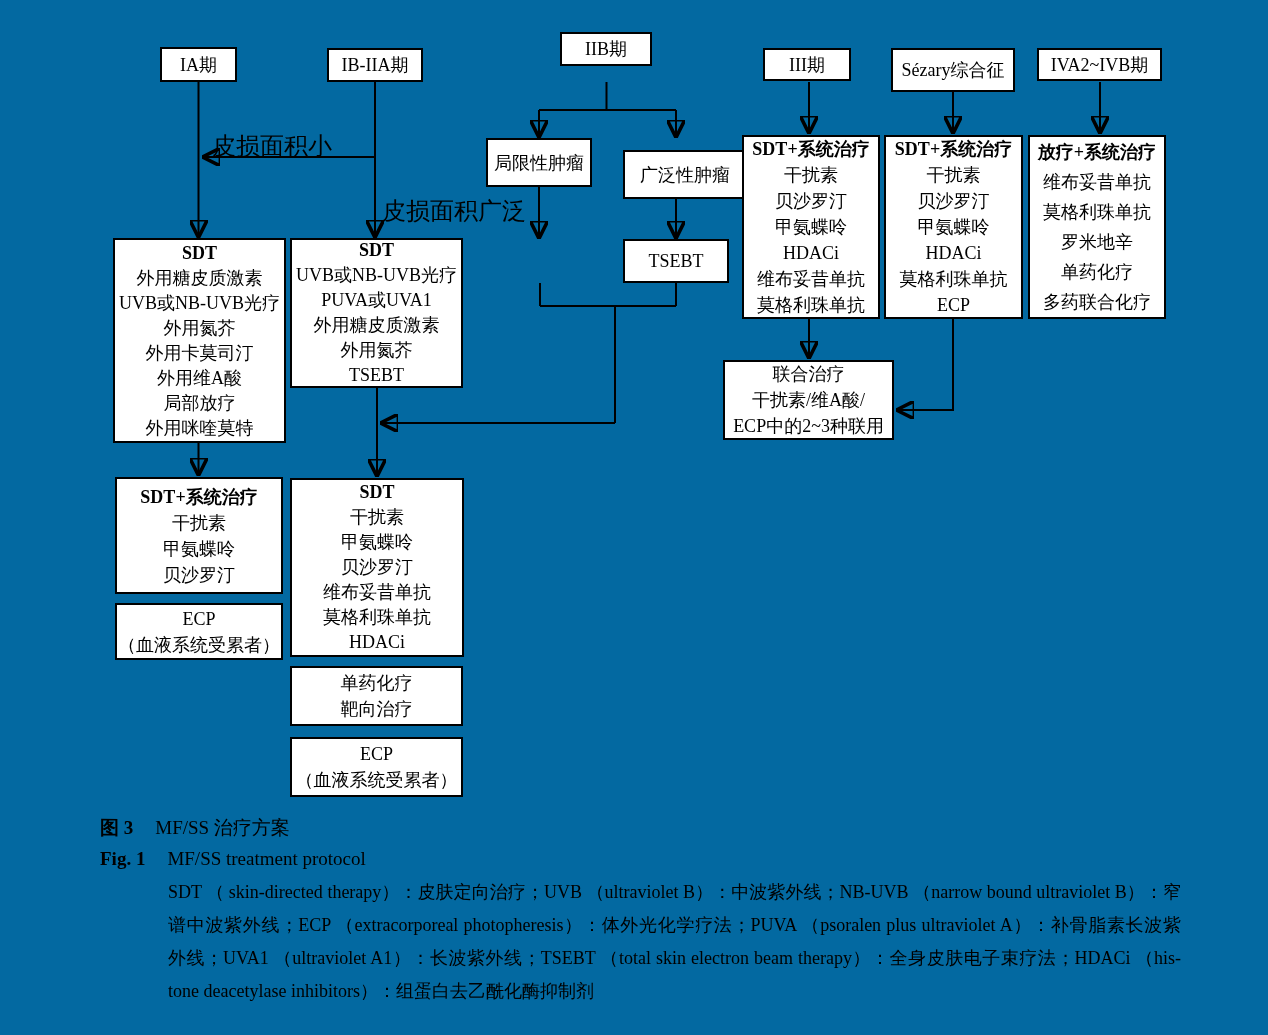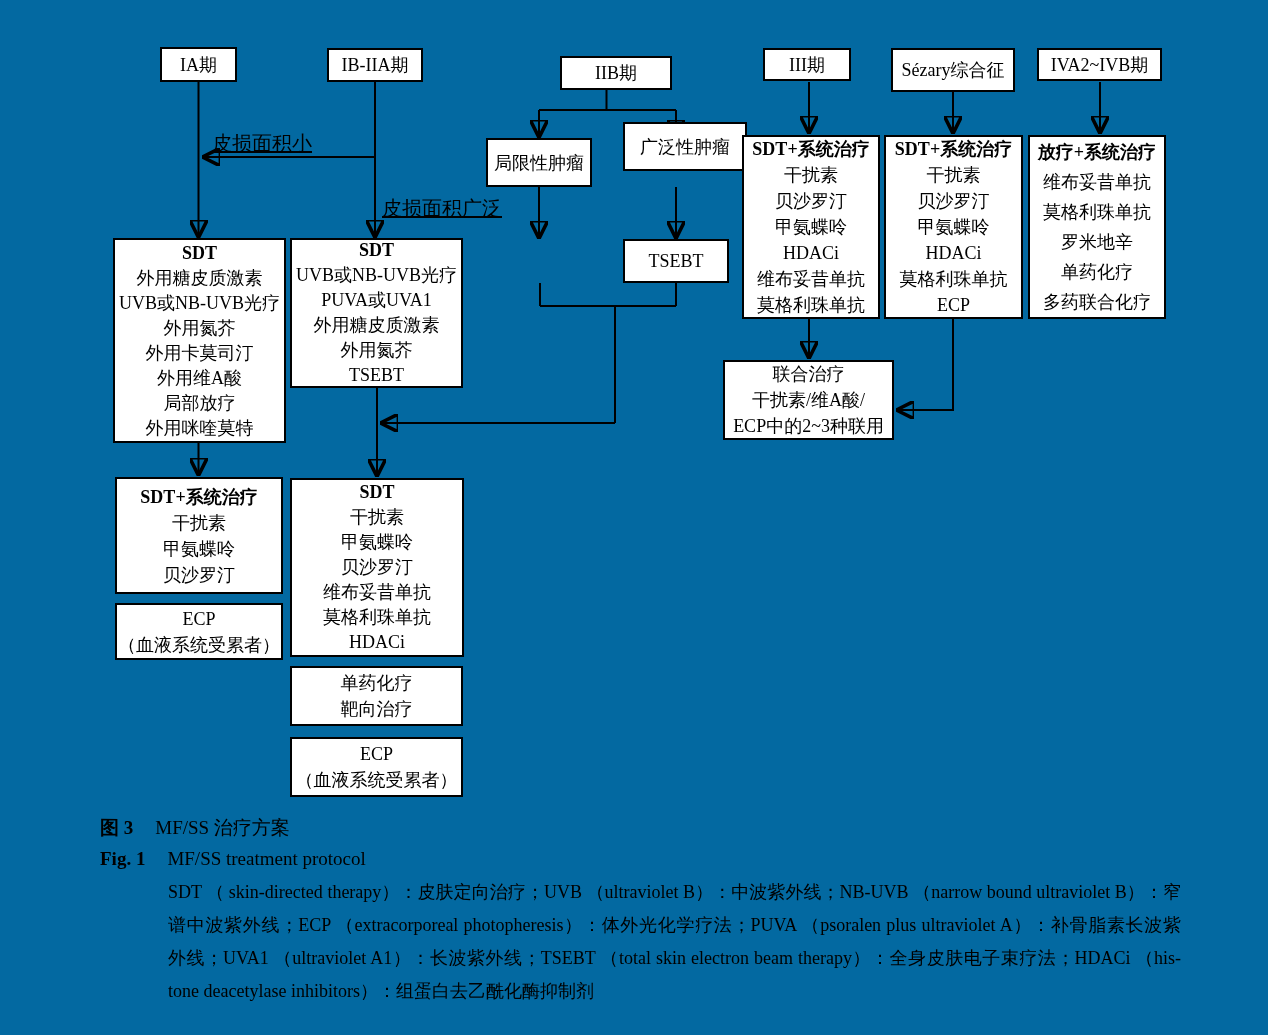--- a/index.html
+++ b/index.html
@@ -9,21 +9,21 @@
   }
   .edges{position:absolute;left:0;top:0;width:1268px;height:1035px;}
   .edges path{stroke:#000;stroke-width:2;fill:none;}
   .box{
     position:absolute;box-sizing:border-box;border:2px solid #000;background:#fff;
     display:flex;flex-direction:column;justify-content:center;align-items:center;
     text-align:center;font-size:18px;line-height:26px;
   }
   .stage{flex-direction:row;}
   .t{font-weight:bold;}
-  .edge-label{position:absolute;font-size:20px;white-space:nowrap;text-decoration:underline;}
+  .edge-label{position:absolute;font-size:24px;white-space:nowrap;}
   .caption{position:absolute;font-size:19px;white-space:nowrap;}
   .caption .lbl{font-weight:bold;margin-right:22px;}
   .notes{position:absolute;left:168px;top:876px;width:1013px;font-size:18px;}
   .note-line{line-height:33px;text-align:justify;text-align-last:justify;}
   .note-line.last{text-align:center;text-align-last:left;}
 </style>
 </head>
 <body>
 
 <div class="canvas">
@@ -67,40 +67,40 @@
 
     <path d="M953,319 V410 H900" marker-end="url(#arr)"></path>
   </svg>
 
   <div class="box stage" style="left:160px;top:47px;width:77px;height:35px">
     <span>IA期</span>
   </div>
   <div class="box stage" style="left:327px;top:48px;width:96px;height:34px">
     <span>IB-IIA期</span>
   </div>
-  <div class="box stage" style="left:560px;top:56px;width:112px;height:34px">
+  <div class="box stage" style="left:560px;top:32px;width:92px;height:34px">
     <span>IIB期</span>
   </div>
   <div class="box stage" style="left:763px;top:48px;width:88px;height:33px">
     <span>III期</span>
   </div>
   <div class="box stage" style="left:891px;top:48px;width:124px;height:44px">
     <span>Sézary综合征</span>
   </div>
   <div class="box stage" style="left:1037px;top:48px;width:125px;height:33px">
     <span>IVA2~IVB期</span>
   </div>
 
   <div class="edge-label" style="left:212px;top:130px">皮损面积小</div>
   <div class="edge-label" style="left:382px;top:195px">皮损面积广泛</div>
 
   <div class="box stage" style="left:486px;top:138px;width:106px;height:49px">
     <span>局限性肿瘤</span>
   </div>
-  <div class="box stage" style="left:623px;top:122px;width:124px;height:49px">
+  <div class="box stage" style="left:623px;top:150px;width:124px;height:49px">
     <span>广泛性肿瘤</span>
   </div>
   <div class="box stage" style="left:623px;top:239px;width:106px;height:44px">
     <span>TSEBT</span>
   </div>
 
   <div class="box" style="left:113px;top:238px;width:173px;height:205px;line-height:25px">
     <div class="t">SDT</div>
     <div>外用糖皮质激素</div>
     <div>UVB或NB-UVB光疗</div>

